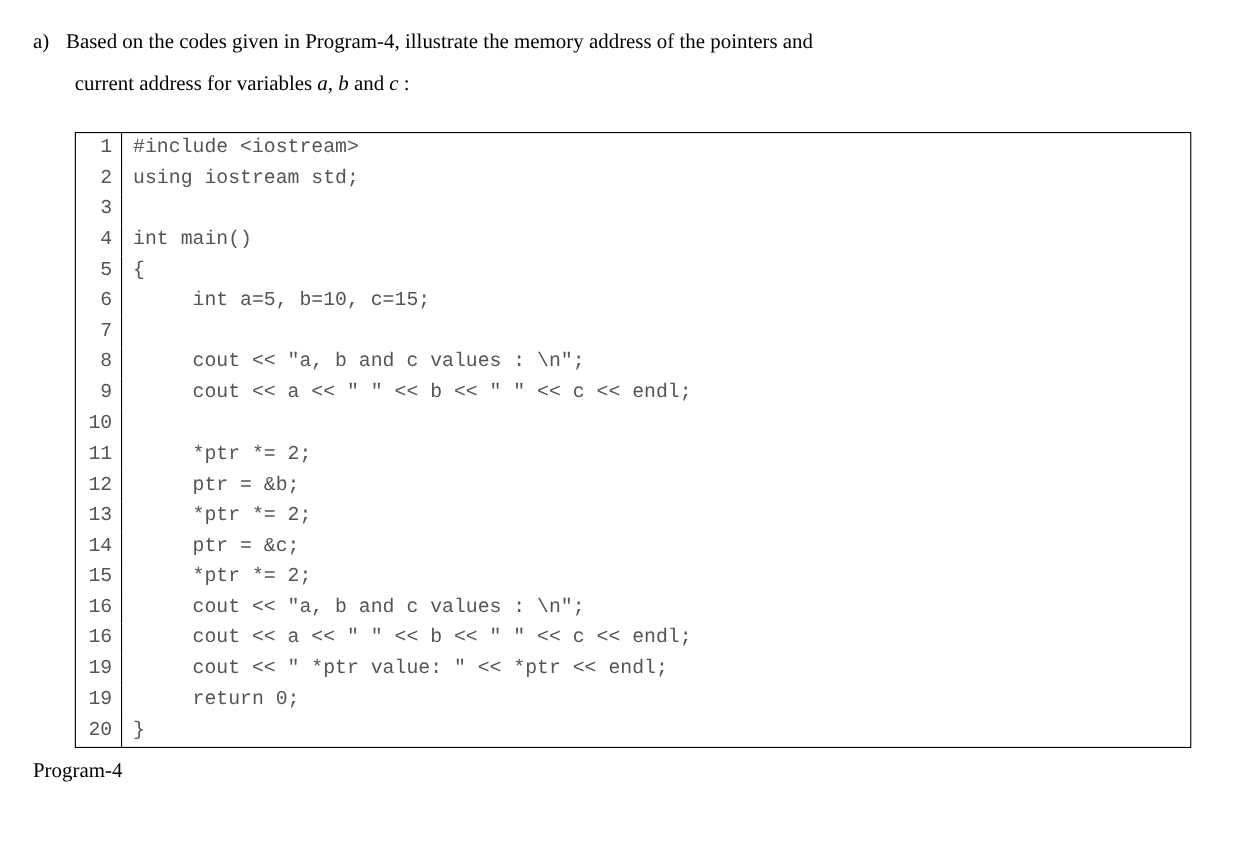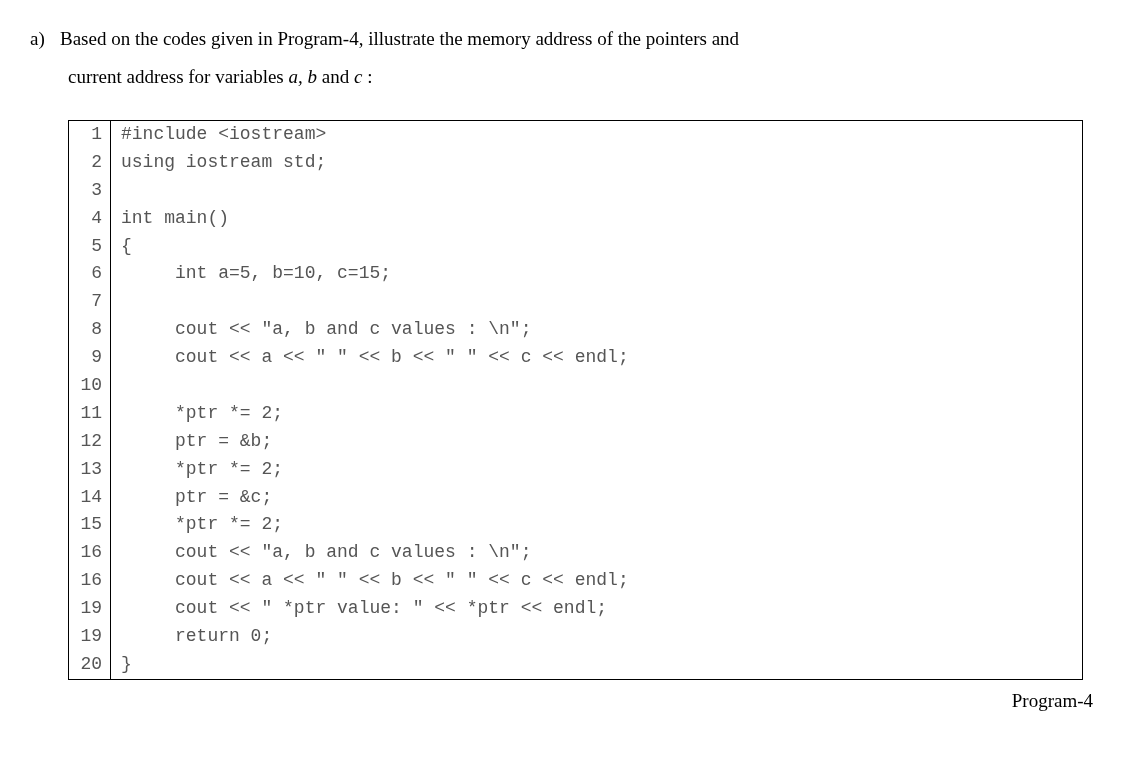--- a/index.html
+++ b/index.html
@@ -56,21 +56,21 @@
       width: 42px;
       text-align: right;
       padding-right: 8px;
       border-right: 1px solid #000;
     }
     .code-text {
       padding-left: 10px;
       white-space: pre;
     }
     .caption {
-      text-align: right;
+      text-align: left;
       font-size: 19px;
       margin-top: 6px;
     }
   </style>
 </head>
 <body>
 
 <div class="question-block">
   <div class="question-row">
     <span class="question-label">a)</span>

